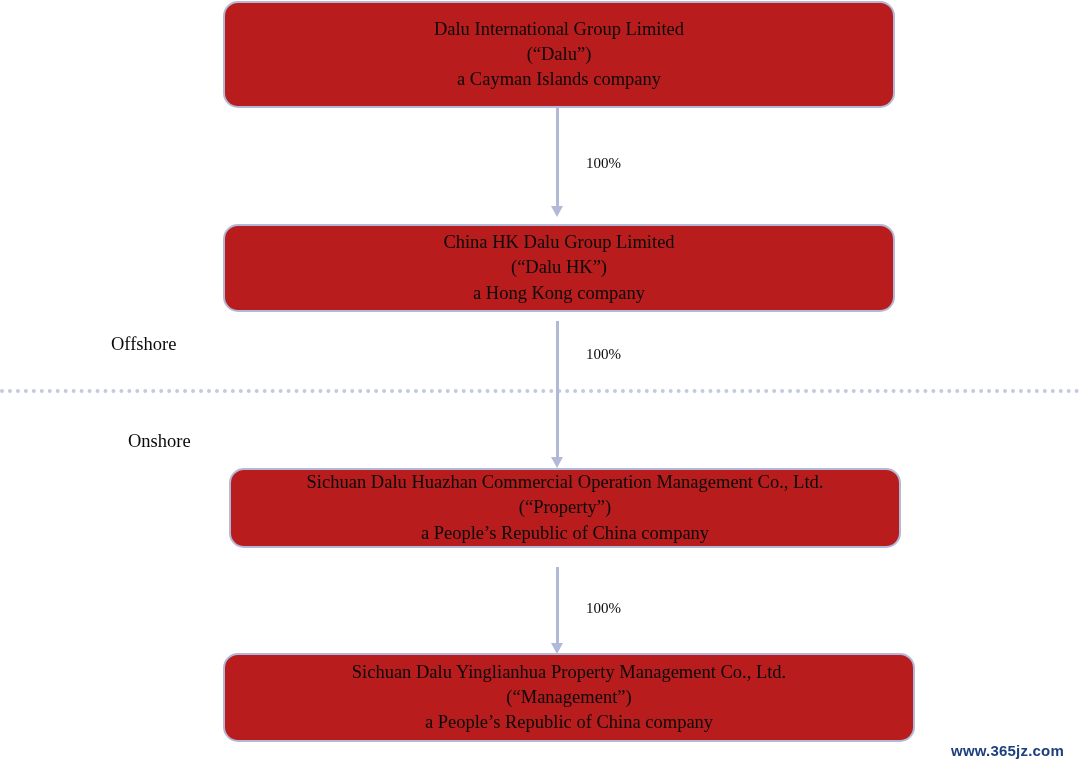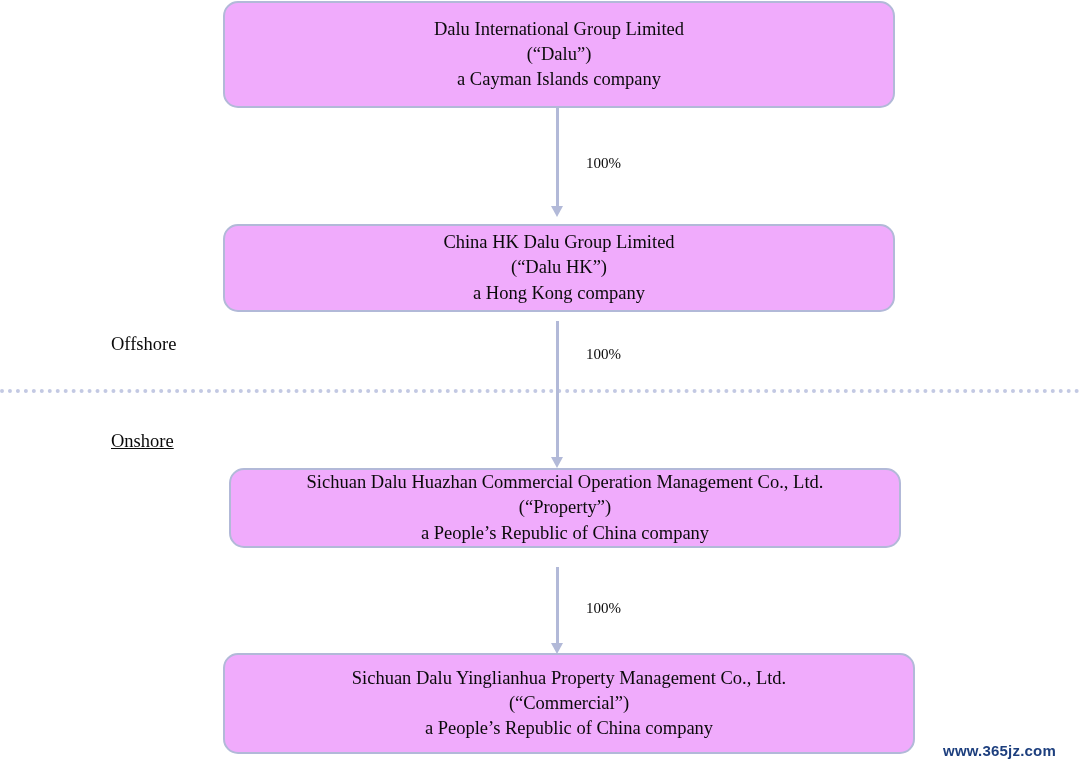--- a/index.html
+++ b/index.html
@@ -23,40 +23,40 @@
     width: 1080px;
     height: 772px;
   }
 
   
   .entity-box {
     position: absolute;
     box-sizing: border-box;
     border: 2px solid #b2b9d8;
     border-radius: 15px;
-    background: #f0abfc;
+    background: #b91c1c;
     display: flex;
     flex-direction: column;
     align-items: center;
     justify-content: center;
     text-align: center;
     line-height: 1.36;
     font-size: 18.5px;
     color: #0a0a0a;
     z-index: 3;
   }
   .entity-line {
     display: block;
     white-space: nowrap;
   }
 
   #box-dalu      { left: 223px; top: 1px;   width: 672px; height: 107px; }
   #box-dalu-hk   { left: 223px; top: 224px; width: 672px; height: 88px;  }
   #box-huazhan   { left: 229px; top: 468px; width: 672px; height: 80px; }
-  #box-yinglianhua { left: 223px; top: 653px; width: 692px; height: 101px; }
+  #box-yinglianhua { left: 223px; top: 653px; width: 692px; height: 89px; }
 
   
   .connector {
     position: absolute;
     z-index: 2;
   }
   .connector-line {
     position: absolute;
     left: 0;
     top: 0;
@@ -99,37 +99,37 @@
 
   
   .shore-label {
     position: absolute;
     font-size: 18.5px;
     color: #0a0a0a;
     white-space: nowrap;
     z-index: 4;
   }
   #label-offshore { left: 111px; top: 334px; text-align: center; }
-  #label-onshore  { left: 111px; top: 431px; text-decoration: underline; }
+  #label-onshore  { left: 128px; top: 431px; }
 
   
   #divider-dotted {
     position: absolute;
     left: 0;
     top: 389px;
     width: 1080px;
     height: 0;
     border-top: 4px dotted #c3c9e3;
     z-index: 1;
   }
 
   
   #watermark {
     position: absolute;
-    right: 24px;
+    right: 16px;
     top: 742px;
     font-family: "Liberation Sans", "DejaVu Sans", sans-serif;
     font-size: 15px;
     font-weight: bold;
     color: #1d3f7e;
     letter-spacing: 0.2px;
     white-space: nowrap;
     z-index: 5;
   }
 </style>
@@ -174,19 +174,19 @@
   </div>
 
   <div class="entity-box" id="box-huazhan">
     <span class="entity-line">Sichuan Dalu Huazhan Commercial Operation Management Co., Ltd.</span>
     <span class="entity-line">(“Property”)</span>
     <span class="entity-line">a People’s Republic of China company</span>
   </div>
 
   <div class="entity-box" id="box-yinglianhua">
     <span class="entity-line">Sichuan Dalu Yinglianhua Property Management Co., Ltd.</span>
-    <span class="entity-line">(“Commercial”)</span>
+    <span class="entity-line">(“Management”)</span>
     <span class="entity-line">a People’s Republic of China company</span>
   </div>
 
   <div id="watermark">www.365jz.com</div>
 
 </div>
 
 </body></html>

